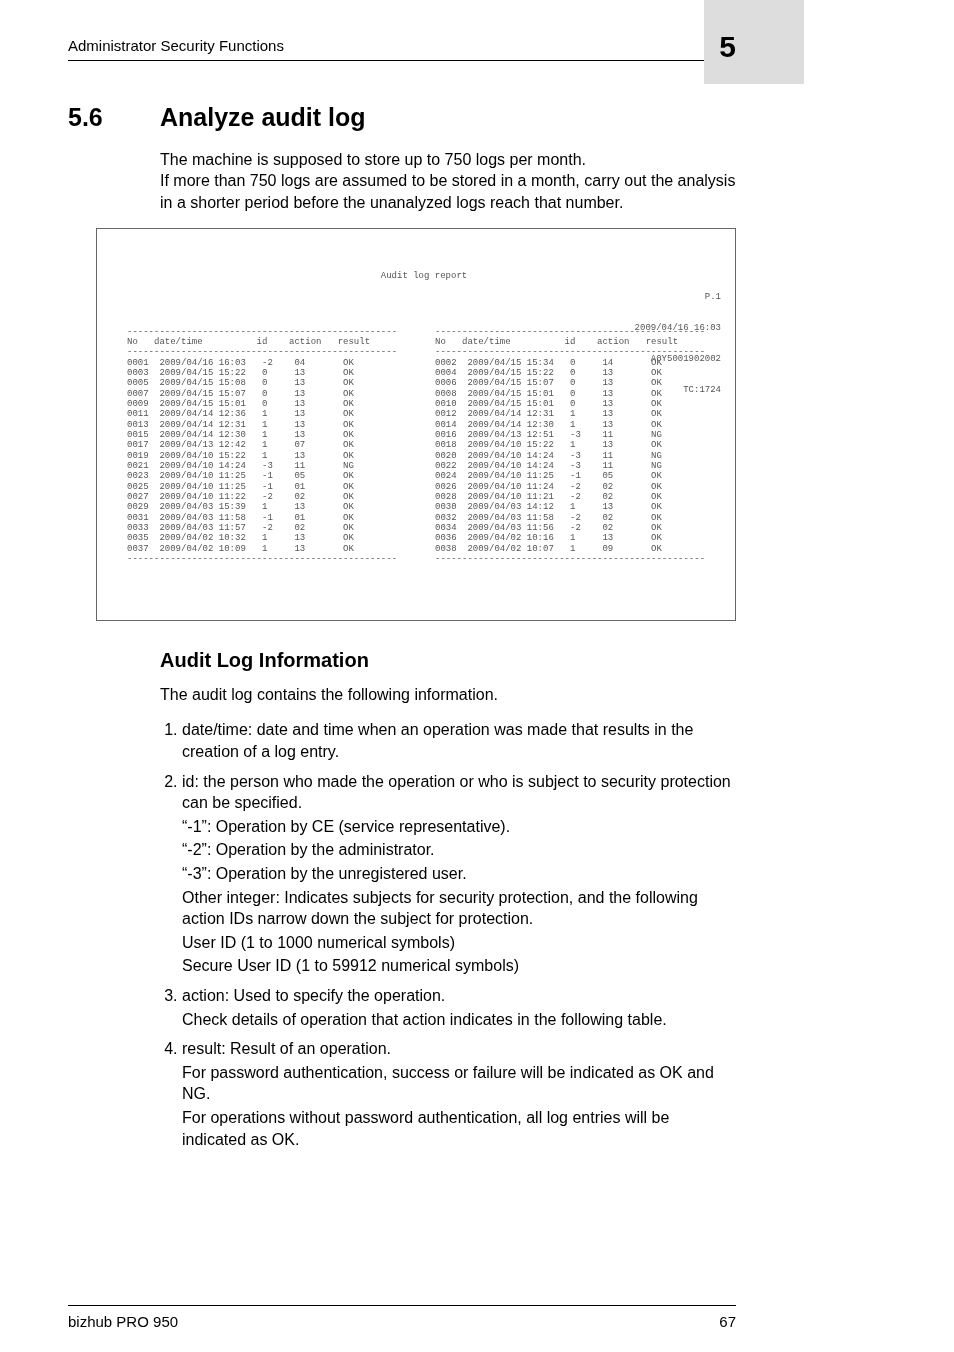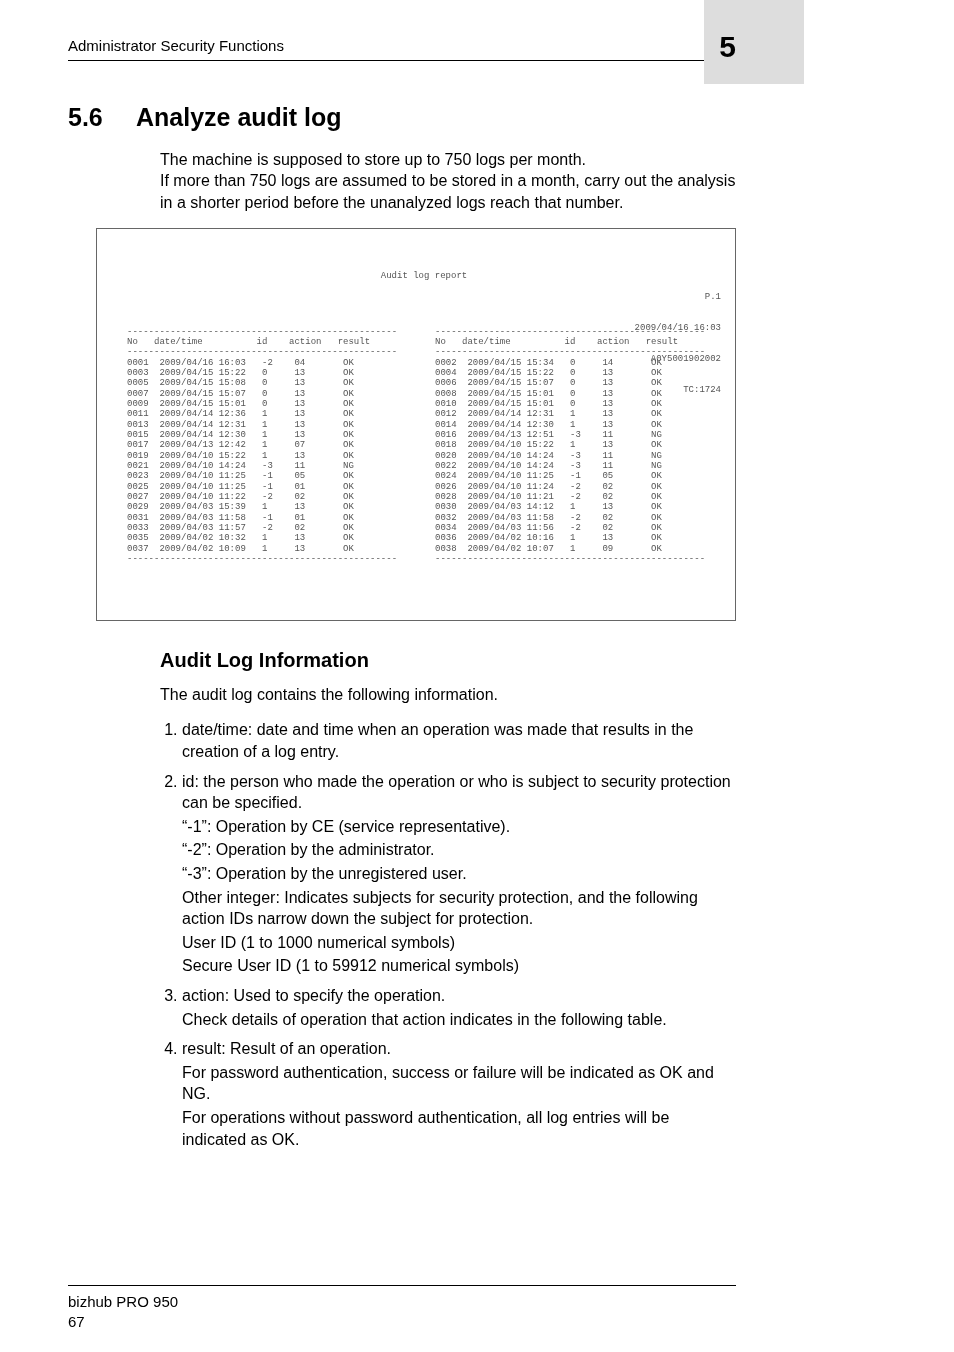--- a/index.html
+++ b/index.html
@@ -49,21 +49,21 @@
     width: 230px;
     height: 230px;
     border-radius: 50%;
     background: #dddddd;
   }
   .section-title {
     font-size: 25px;
     font-weight: 700;
     margin: 40px 0 14px 0;
     display: flex;
-    gap: 16px;
+    gap: 40px;
   }
   .section-title .num { min-width: 52px; }
   .body-block {
     margin-left: 92px;
     margin-right: 0;
   }
   .body-p {
     margin: 0 0 14px 0;
     font-size: 16px;
   }
@@ -121,21 +121,20 @@
   .footer {
     position: absolute;
     bottom: 20px;
     left: 68px;
     right: 68px;
     border-top: 1px solid #000;
     padding-top: 6px;
     font-size: 15px;
     display: flex;
     justify-content: space-between;
-    flex-direction: column;
   }
 </style>
 </head>
 <body>
 
 <div class="page">
   <div class="corner-decor"></div>
 
   <div class="header">
     <span>Administrator Security Functions</span>

